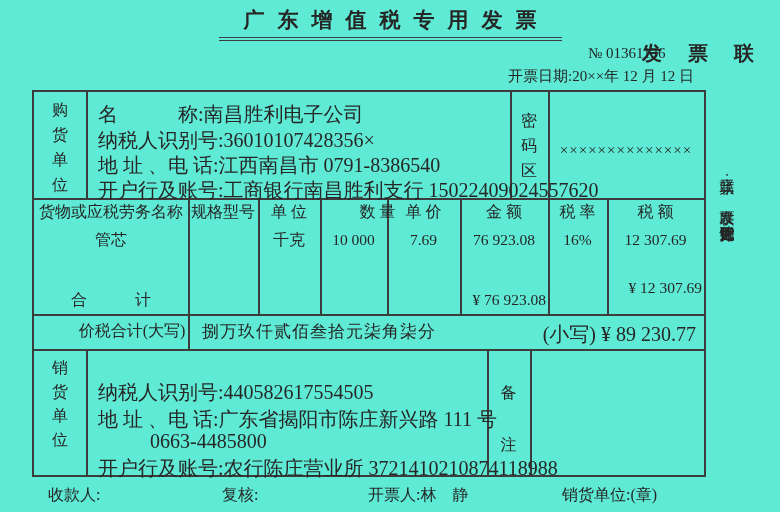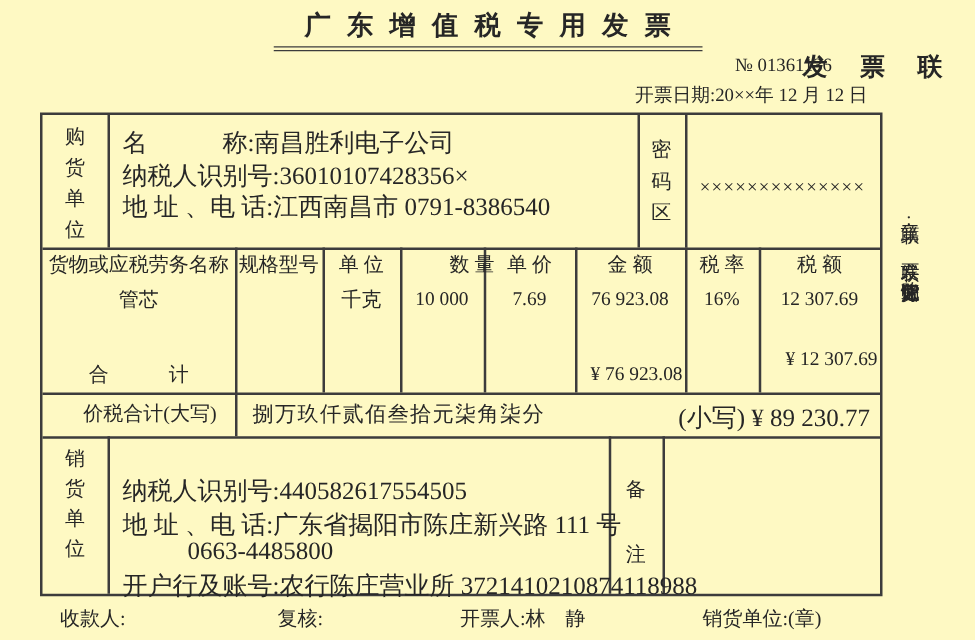--- a/index.html
+++ b/index.html
@@ -1,17 +1,17 @@
 <!DOCTYPE html>
 <html><head>
 <meta charset="utf-8">
 <style>
   html,body{margin:0;padding:0;background:#fff;}
   .page{
-    position:relative;width:780px;height:512px;background:#fef9c3;
+    position:relative;width:780px;height:512px;background:#5eead4;
     font-family:"Liberation Serif","DejaVu Serif",serif;color:#262626;
     overflow:hidden;
   }
   
   .title-row{position:absolute;top:6px;left:0;width:100%;text-align:center;}
   .title-inner{
     display:inline-block;font-size:21px;font-weight:bold;letter-spacing:13px;
     padding:0 12px 3px 25px;border-bottom:4px double #3c3c3c;white-space:nowrap;
   }
   .copy-name{
@@ -76,20 +76,21 @@
     <div class="vline" style="left:453px;top:257px;height:126px;"></div>
     <div class="vline" style="left:496px;top:257px;height:126px;"></div>
 
     <div class="vlabel" style="left:0;width:52px;top:5px;line-height:25px;">购
 货
 单
 位</div>
     <div class="field" style="left:64px;top:9px;">名　　　称:南昌胜利电子公司</div>
     <div class="field" style="left:64px;top:35px;">纳税人识别号:36010107428356×</div>
     <div class="field" style="left:64px;top:60px;">地 址 、电 话:江西南昌市 0791-8386540</div>
+    <div class="field" style="left:64px;top:85px;">开户行及账号:工商银行南昌胜利支行 15022409024557620</div>
     <div class="vlabel" style="left:476px;width:38px;top:16px;line-height:25px;">密
 码
 区</div>
     <div class="cell pwd" style="left:514px;width:156px;top:50px;">××××××××××××××</div>
 
     <div class="cell" style="left:0;width:154px;top:110px;">货物或应税劳务名称</div>
     <div class="cell" style="left:154px;width:70px;top:110px;">规格型号</div>
     <div class="cell" style="left:224px;width:62px;top:110px;">单 位</div>
     <div class="cell" style="left:286px;width:67px;top:110px;padding-left:24px;">数 量</div>
     <div class="cell" style="left:353px;width:73px;top:110px;">单 价</div>
@@ -103,21 +104,21 @@
     <div class="cell num" style="left:286px;width:67px;top:139px;">10 000</div>
     <div class="cell num" style="left:353px;width:73px;top:139px;">7.69</div>
     <div class="cell num" style="left:426px;width:88px;top:139px;">76 923.08</div>
     <div class="cell num" style="left:514px;width:59px;top:139px;">16%</div>
     <div class="cell num" style="left:573px;width:97px;top:139px;">12 307.69</div>
 
     <div class="cell" style="left:0;width:154px;top:198px;">合　　　计</div>
     <div class="cell num right" style="left:426px;width:86px;top:199px;">¥ 76 923.08</div>
     <div class="cell num right" style="left:573px;width:95px;top:187px;">¥ 12 307.69</div>
 
-    <div class="cell" style="left:0;width:172px;top:229px;">价税合计(大写)</div>
+    <div class="cell" style="left:0;width:172px;top:229px;padding-left:12px;">价税合计(大写)</div>
     <div class="field" style="left:168px;top:228px;font-size:17px;letter-spacing:1px;">捌万玖仟贰佰叁拾元柒角柒分</div>
     <div class="field" style="right:8px;top:229px;margin-left:13px;">(小写) ¥ 89 230.77</div>
 
     <div class="vlabel" style="left:0;width:52px;top:264px;line-height:24px;">销
 货
 单
 位</div>
     <div class="field" style="left:64px;top:287px;">纳税人识别号:440582617554505</div>
     <div class="field" style="left:64px;top:314px;">地 址 、电 话:广东省揭阳市陈庄新兴路 111 号</div>
     <div class="field" style="left:116px;top:338px;">0663-4485800</div>

